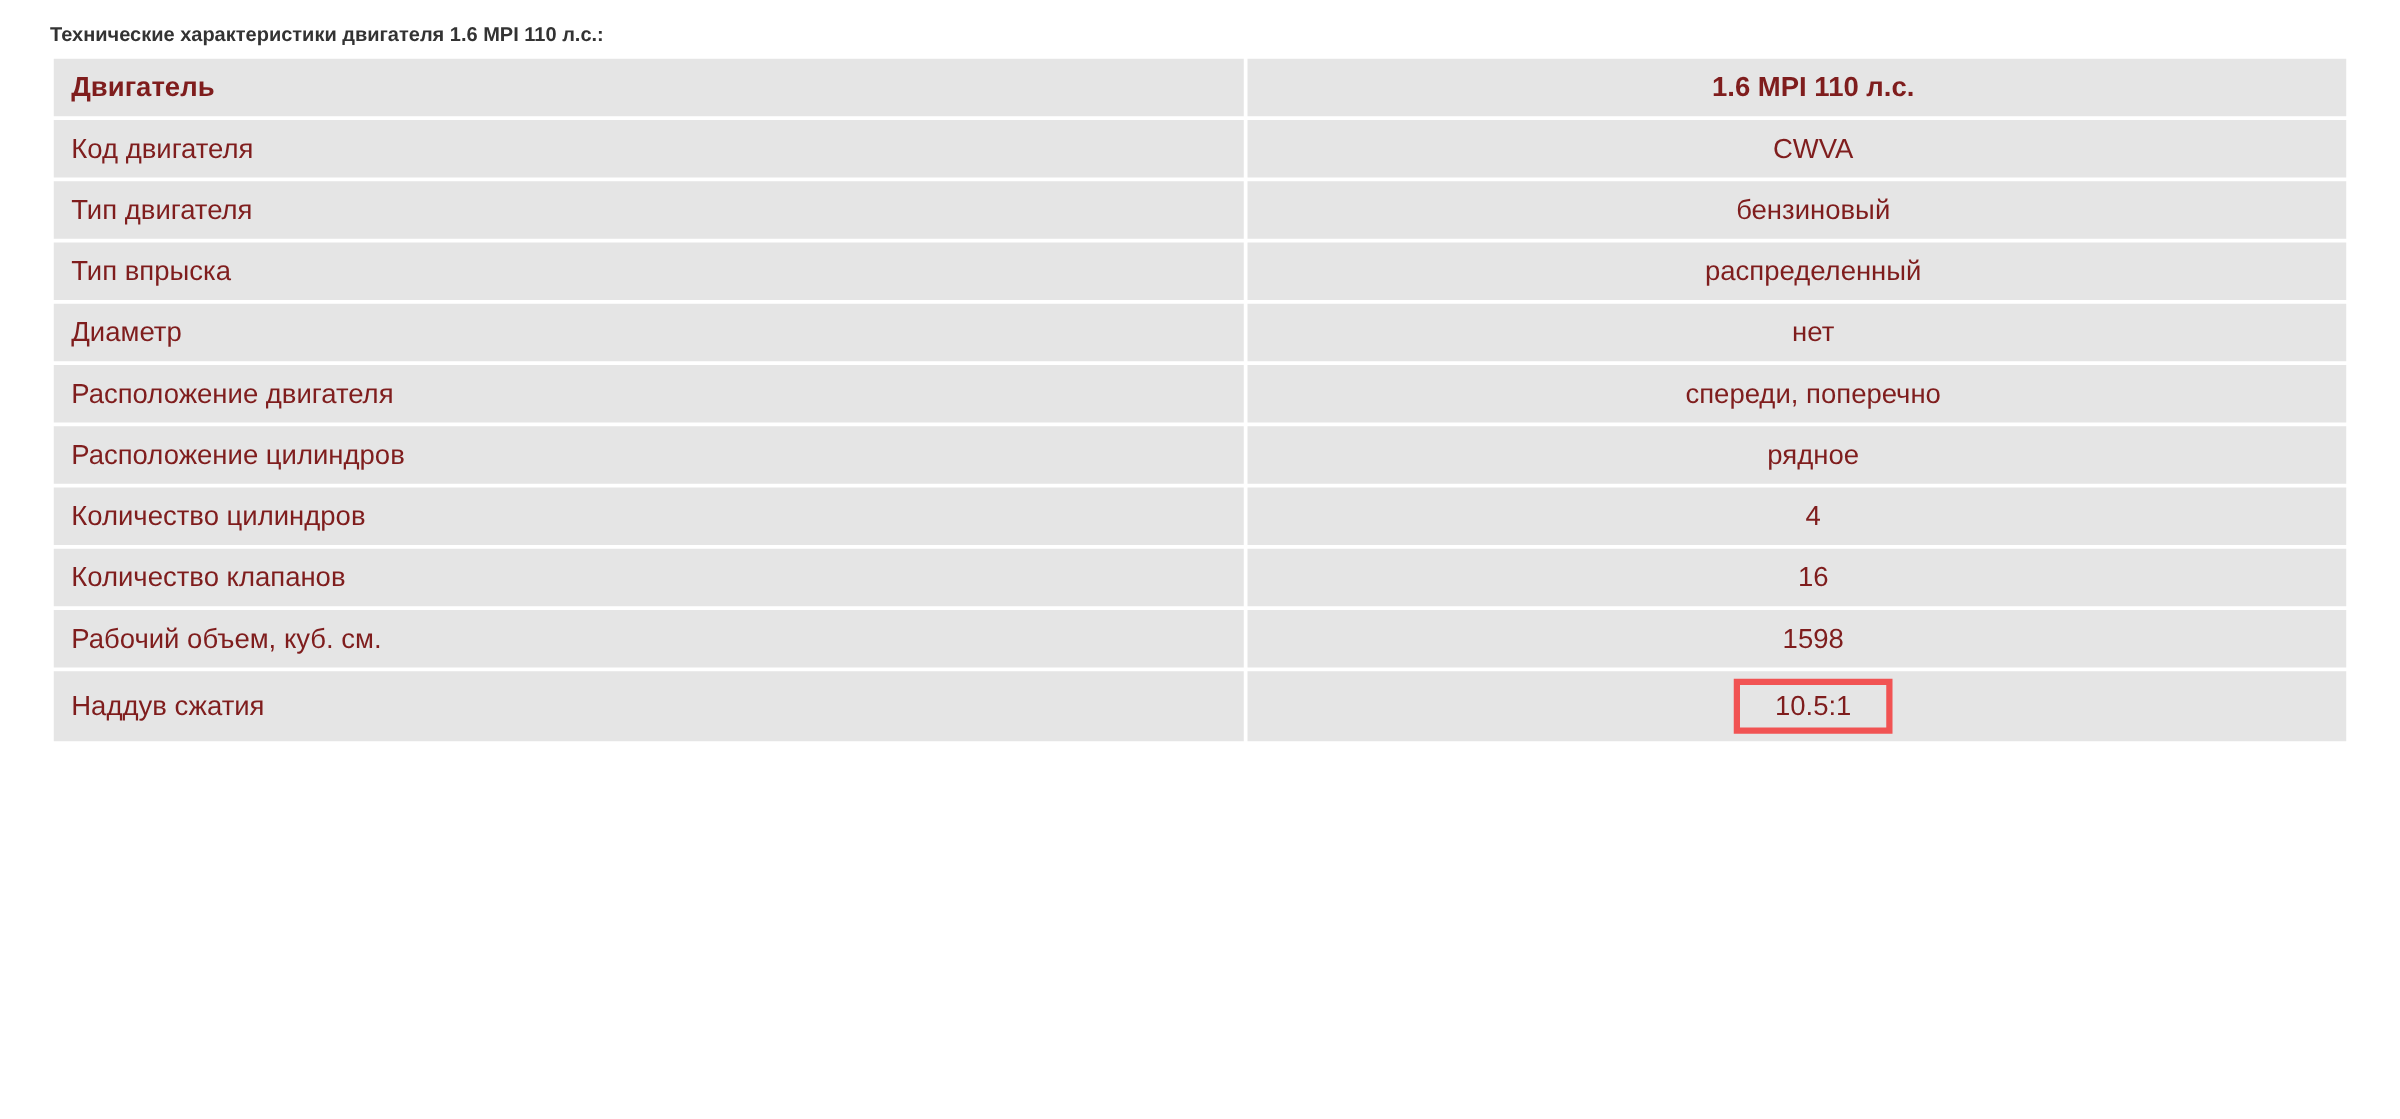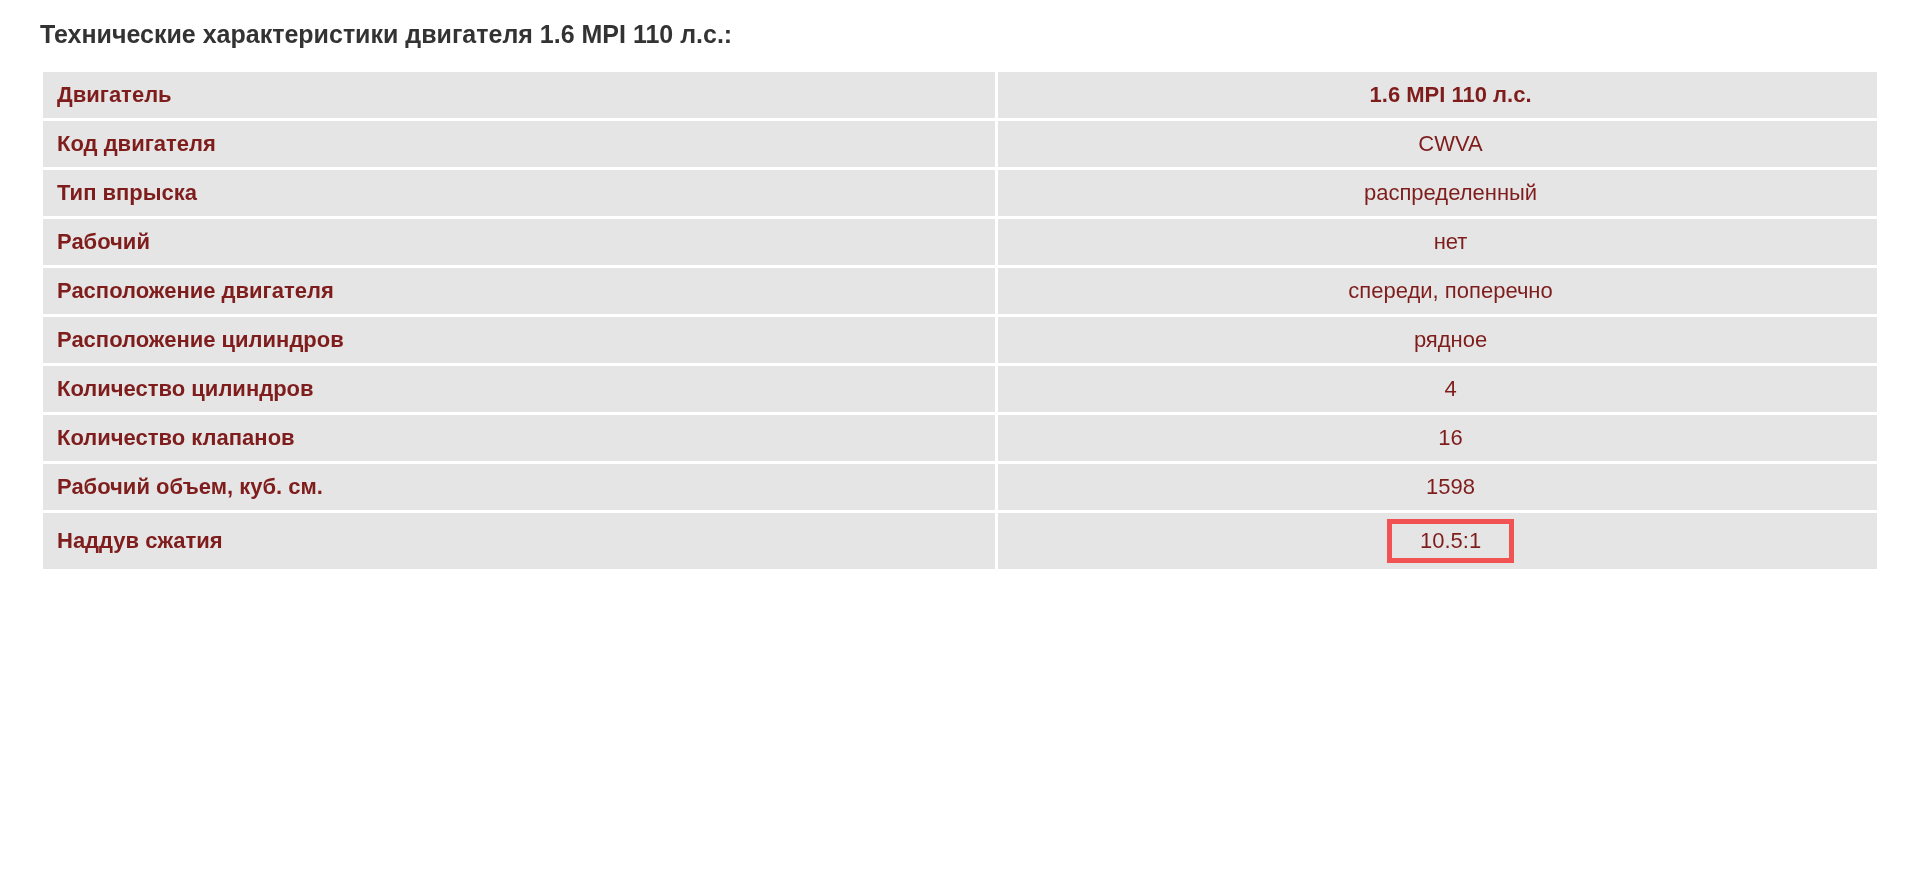--- a/index.html
+++ b/index.html
@@ -6,40 +6,40 @@
       margin: 0;
       padding: 0;
       box-sizing: border-box;
     }
     body {
       font-family: Arial, Helvetica, sans-serif;
       background: #ffffff;
       padding: 20px 40px;
     }
     .title {
-      font-size: 25px;
+      font-size: 16px;
       font-weight: bold;
       color: #333333;
-      margin-bottom: 20px;
+      margin-bottom: 6px;
     }
     table {
       width: 100%;
       border-collapse: separate;
       border-spacing: 3px;
     }
     td {
       background: #e5e5e5;
       padding: 10px 14px;
       font-size: 22px;
       color: #7f1d1d;
       vertical-align: middle;
     }
     td.label {
       width: 52%;
-      font-weight: bold;
+      font-weight: normal;
       text-align: left;
     }
     td.value {
       width: 48%;
       text-align: center;
       font-weight: normal;
       padding-left: 40px;
     }
     tr.header-row td {
       font-weight: bold;
@@ -63,25 +63,29 @@
   <tbody id="table-body">
       <tr class="header-row">
         <td class="label">Двигатель</td>
         <td class="value">1.6 MPI 110 л.с.</td>
       </tr>
       <tr>
         <td class="label">Код двигателя</td>
         <td class="value">CWVA</td>
       </tr>
       <tr>
+        <td class="label">Тип двигателя</td>
+        <td class="value">бензиновый</td>
+      </tr>
+      <tr>
         <td class="label">Тип впрыска</td>
         <td class="value">распределенный</td>
       </tr>
       <tr>
-        <td class="label">Рабочий</td>
+        <td class="label">Диаметр</td>
         <td class="value">нет</td>
       </tr>
       <tr>
         <td class="label">Расположение двигателя</td>
         <td class="value">спереди, поперечно</td>
       </tr>
       <tr>
         <td class="label">Расположение цилиндров</td>
         <td class="value">рядное</td>
       </tr>

